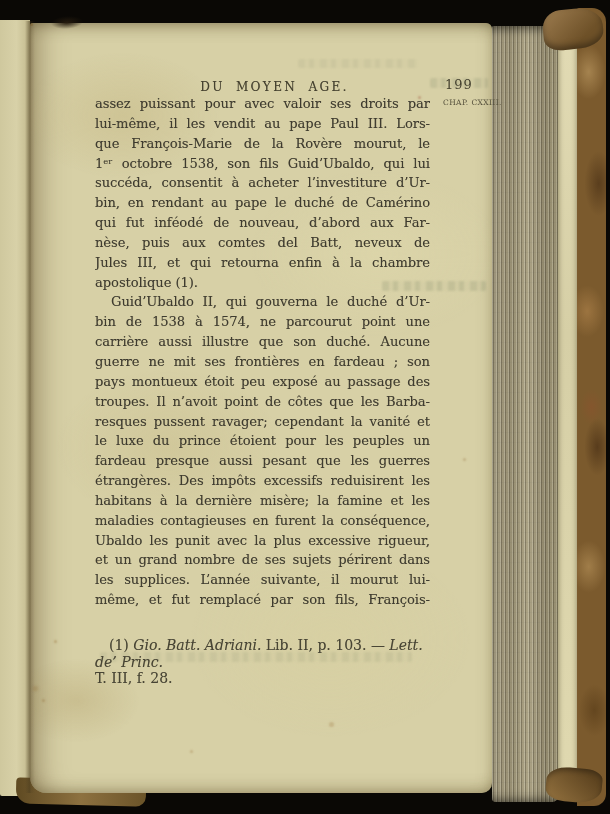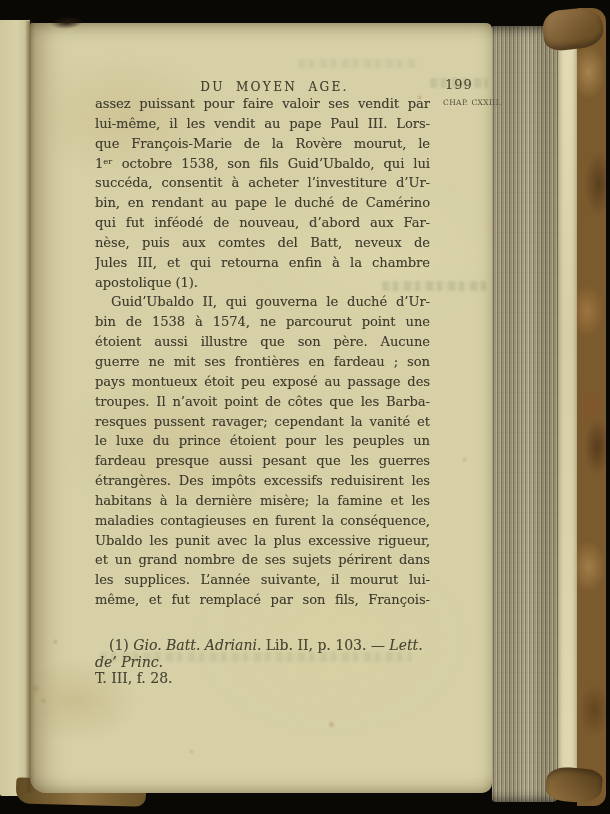--- a/index.html
+++ b/index.html
@@ -157,33 +157,33 @@
     <div class="foxing"></div>
 
     <div class="header">
       <span class="running-title">DU MOYEN AGE.</span>
     </div>
     <span class="page-number">199</span>
 
     <div class="margin-note">CHAP. CXXIII.</div>
 
     <div class="body-text">
-        <div class="bline">assez puissant pour faire valoir ses vendit par</div>
+        <div class="bline">assez puissant pour avec valoir ses droits par</div>
         <div class="bline">lui-même, il les vendit au pape Paul III. Lors-</div>
         <div class="bline">que François-Marie de la Rovère mourut, le</div>
         <div class="bline">1ᵉʳ octobre 1538, son fils Guid’Ubaldo, qui lui</div>
         <div class="bline">succéda, consentit à acheter l’investiture d’Ur-</div>
         <div class="bline">bin, en rendant au pape le duché de Camérino</div>
         <div class="bline">qui fut inféodé de nouveau, d’abord aux Far-</div>
         <div class="bline">nèse, puis aux comtes del Batt, neveux de</div>
         <div class="bline">Jules III, et qui retourna enfin à la chambre</div>
         <div class="bline endline">apostolique (1).</div>
         <div class="bline indent">Guid’Ubaldo II, qui gouverna le duché d’Ur-</div>
         <div class="bline">bin de 1538 à 1574, ne parcourut point une</div>
-        <div class="bline">étoient aussi illustre que son père. Aucune</div>
+        <div class="bline">carrière aussi illustre que son duché. Aucune</div>
         <div class="bline">guerre ne mit ses frontières en fardeau ; son</div>
         <div class="bline">pays montueux étoit peu exposé au passage des</div>
         <div class="bline">troupes. Il n’avoit point de côtes que les Barba-</div>
         <div class="bline">resques pussent ravager; cependant la vanité et</div>
         <div class="bline">le luxe du prince étoient pour les peuples un</div>
         <div class="bline">fardeau presque aussi pesant que les guerres</div>
         <div class="bline">étrangères. Des impôts excessifs reduisirent les</div>
         <div class="bline">habitans à la dernière misère; la famine et les</div>
         <div class="bline">maladies contagieuses en furent la conséquence,</div>
         <div class="bline">Ubaldo les punit avec la plus excessive rigueur,</div>

